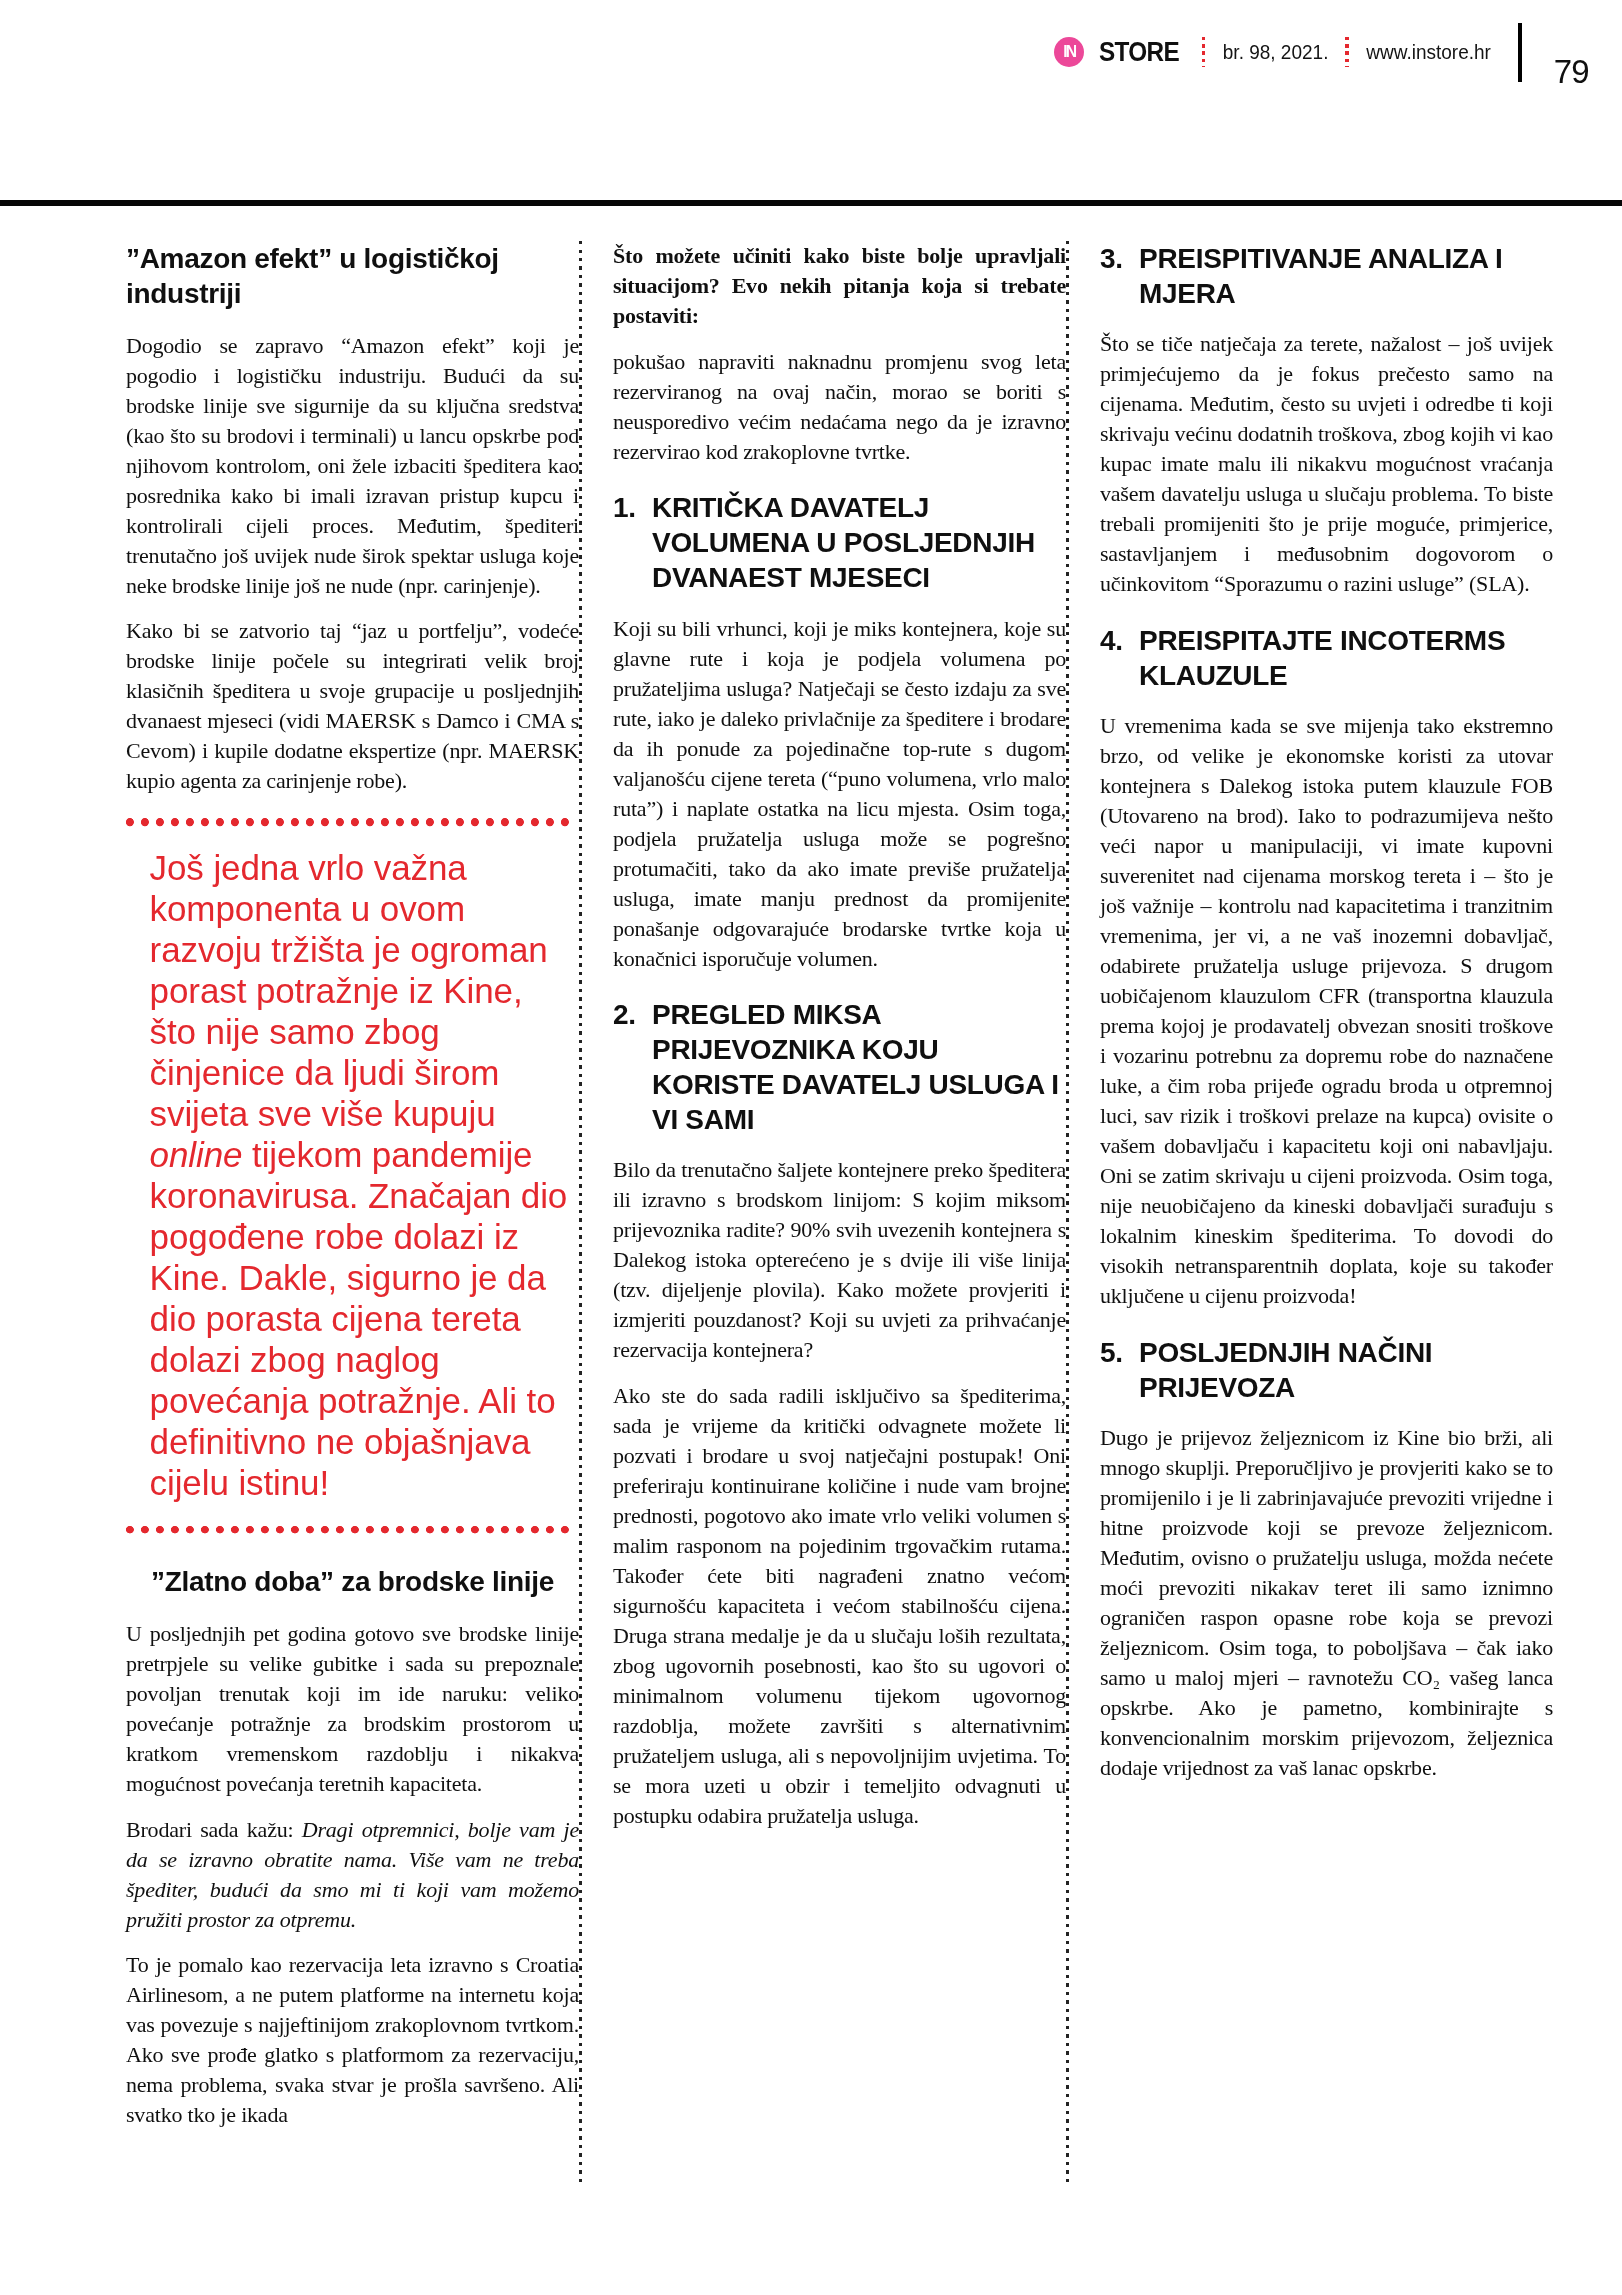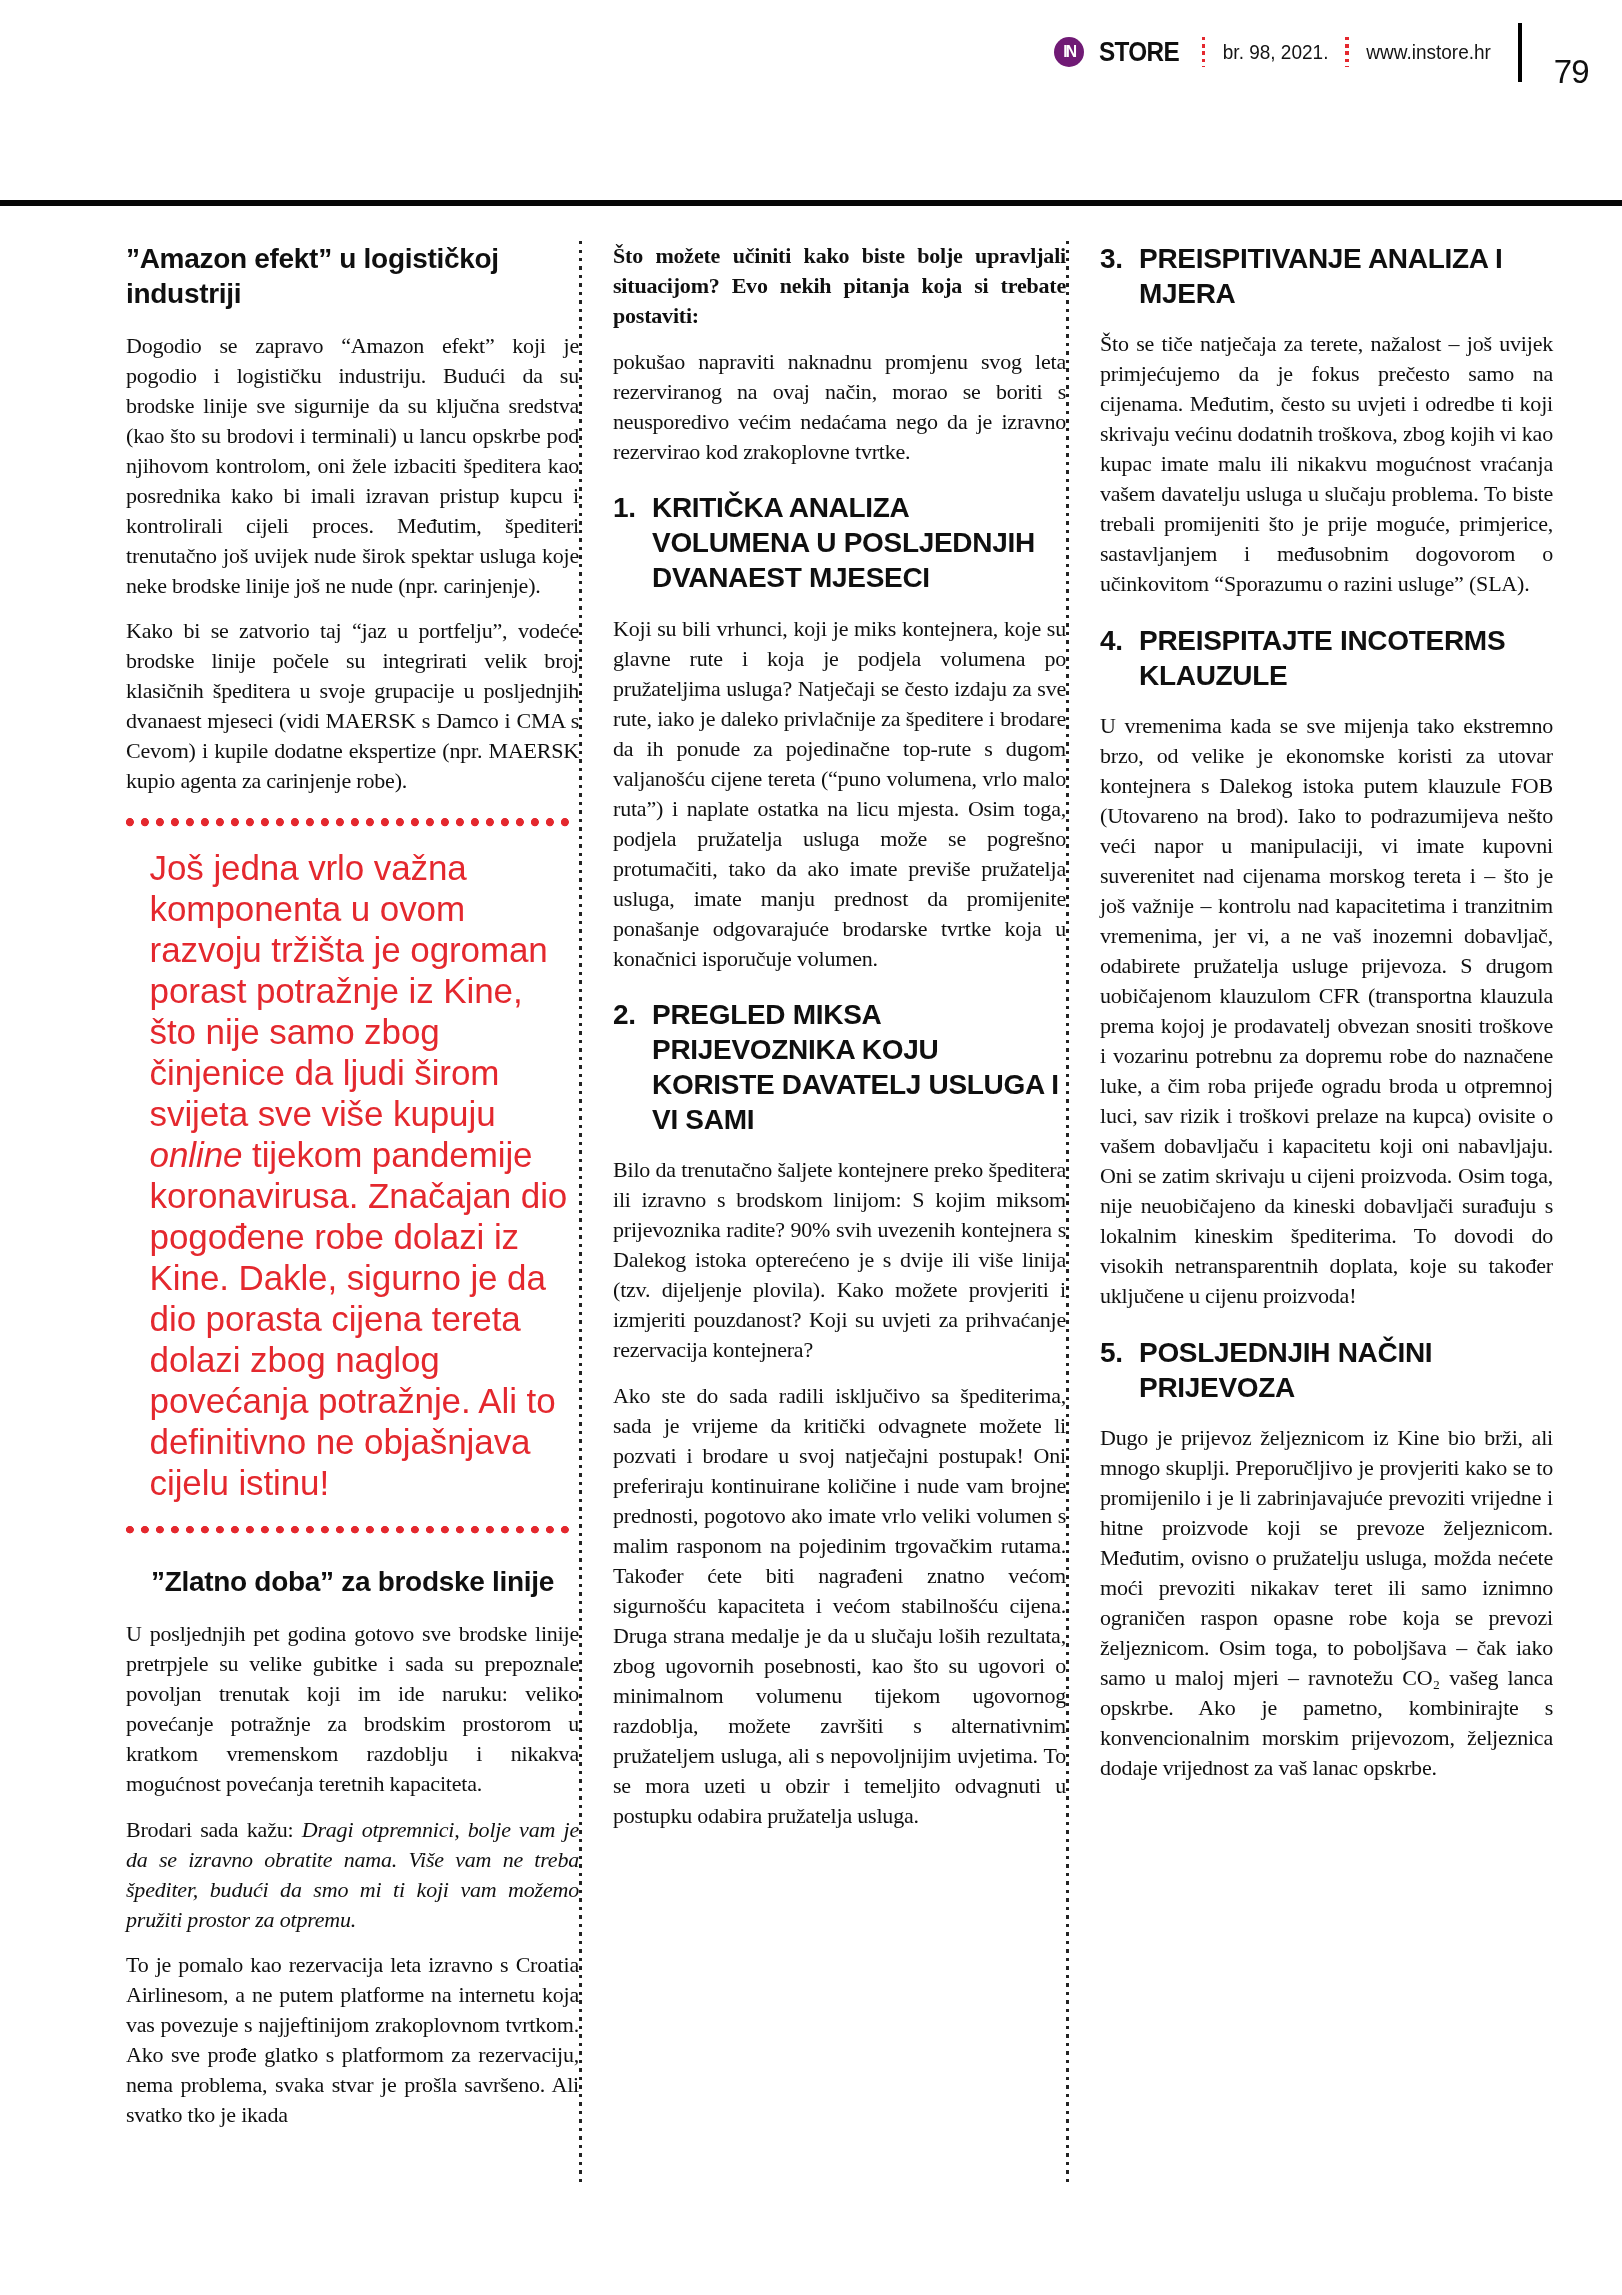--- a/index.html
+++ b/index.html
@@ -23,21 +23,21 @@
     right: 34px;
     display: flex;
     align-items: center;
     gap: 14.4px;
     font-family: "Liberation Sans", sans-serif;
   }
   .logo-mark {
     width: 30px;
     height: 30px;
     border-radius: 50%;
-    background: #701a75;
+    background: #ec4899;
     color: #fff;
     display: flex;
     align-items: center;
     justify-content: center;
     font-weight: bold;
     font-size: 15.7px;
     letter-spacing: -2px;
   }
   .logo-text {
     font-size: 27px;
@@ -191,21 +191,21 @@
       <h2 class="col-heading">”Zlatno doba” za brodske linije</h2>
       <p class="body-para"><span>U posljednjih pet godina gotovo sve brodske linije pretrpjele su velike gubitke i sada su prepoznale povoljan trenutak koji im ide naruku: veliko povećanje potražnje za brodskim prostorom u kratkom vremenskom razdoblju i nikakva mogućnost povećanja teretnih kapaciteta.</span></p>
       <p class="body-para"><span>Brodari sada kažu: </span><span class="italic">Dragi otpremnici, bolje vam je da se izravno obratite nama. Više vam ne treba špediter, budući da smo mi ti koji vam možemo pružiti prostor za otpremu.</span></p>
       <p class="body-para"><span>To je pomalo kao rezervacija leta izravno s Croatia Airlinesom, a ne putem platforme na internetu koja vas povezuje s najjeftinijom zrakoplovnom tvrtkom. Ako sve prođe glatko s platformom za rezervaciju, nema problema, svaka stvar je prošla savršeno. Ali svatko tko je ikada</span></p>
     </div>
     <div class="col">
       <p class="body-para bold"><span>Što možete učiniti kako biste bolje upravljali situacijom? Evo nekih pitanja koja si trebate postaviti:</span></p>
       <p class="body-para"><span>pokušao napraviti naknadnu promjenu svog leta rezerviranog na ovaj način, morao se boriti s neusporedivo većim nedaćama nego da je izravno rezervirao kod zrakoplovne tvrtke.</span></p>
       <h3 class="num-heading">
         <span class="num">1.</span>
-        <span class="txt">KRITIČKA ANALIZA VOLUMENA U POSLJEDNJIH DVANAEST MJESECI</span>
+        <span class="txt">KRITIČKA DAVATELJ VOLUMENA U POSLJEDNJIH DVANAEST MJESECI</span>
       </h3>
       <p class="body-para"><span>Koji su bili vrhunci, koji je miks kontejnera, koje su glavne rute i koja je podjela volumena po pružateljima usluga? Natječaji se često izdaju za sve rute, iako je daleko privlačnije za špeditere i brodare da ih ponude za pojedinačne top-rute s dugom valjanošću cijene tereta (“puno volumena, vrlo malo ruta”) i naplate ostatka na licu mjesta. Osim toga, podjela pružatelja usluga može se pogrešno protumačiti, tako da ako imate previše pružatelja usluga, imate manju prednost da promijenite ponašanje odgovarajuće brodarske tvrtke koja u konačnici isporučuje volumen.</span></p>
       <h3 class="num-heading">
         <span class="num">2.</span>
         <span class="txt">PREGLED MIKSA PRIJEVOZNIKA KOJU KORISTE DAVATELJ USLUGA I VI SAMI</span>
       </h3>
       <p class="body-para"><span>Bilo da trenutačno šaljete kontejnere preko špeditera ili izravno s brodskom linijom: S kojim miksom prijevoznika radite? 90% svih uvezenih kontejnera s Dalekog istoka opterećeno je s dvije ili više linija (tzv. dijeljenje plovila). Kako možete provjeriti i izmjeriti pouzdanost? Koji su uvjeti za prihvaćanje rezervacija kontejnera?</span></p>
       <p class="body-para"><span>Ako ste do sada radili isključivo sa špediterima, sada je vrijeme da kritički odvagnete možete li pozvati i brodare u svoj natječajni postupak! Oni preferiraju kontinuirane količine i nude vam brojne prednosti, pogotovo ako imate vrlo veliki volumen s malim rasponom na pojedinim trgovačkim rutama. Također ćete biti nagrađeni znatno većom sigurnošću kapaciteta i većom stabilnošću cijena. Druga strana medalje je da u slučaju loših rezultata, zbog ugovornih posebnosti, kao što su ugovori o minimalnom volumenu tijekom ugovornog razdoblja, možete završiti s alternativnim pružateljem usluga, ali s nepovoljnijim uvjetima. To se mora uzeti u obzir i temeljito odvagnuti u postupku odabira pružatelja usluga.</span></p>
     </div>
     <div class="col">

